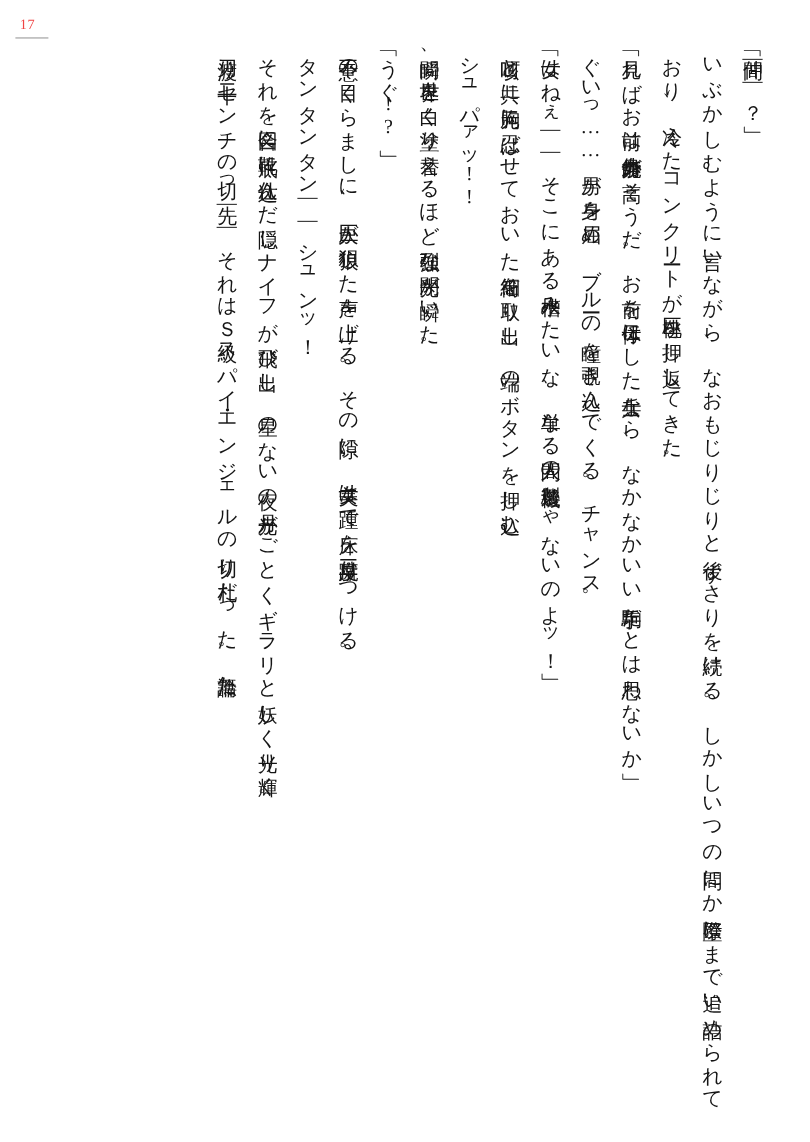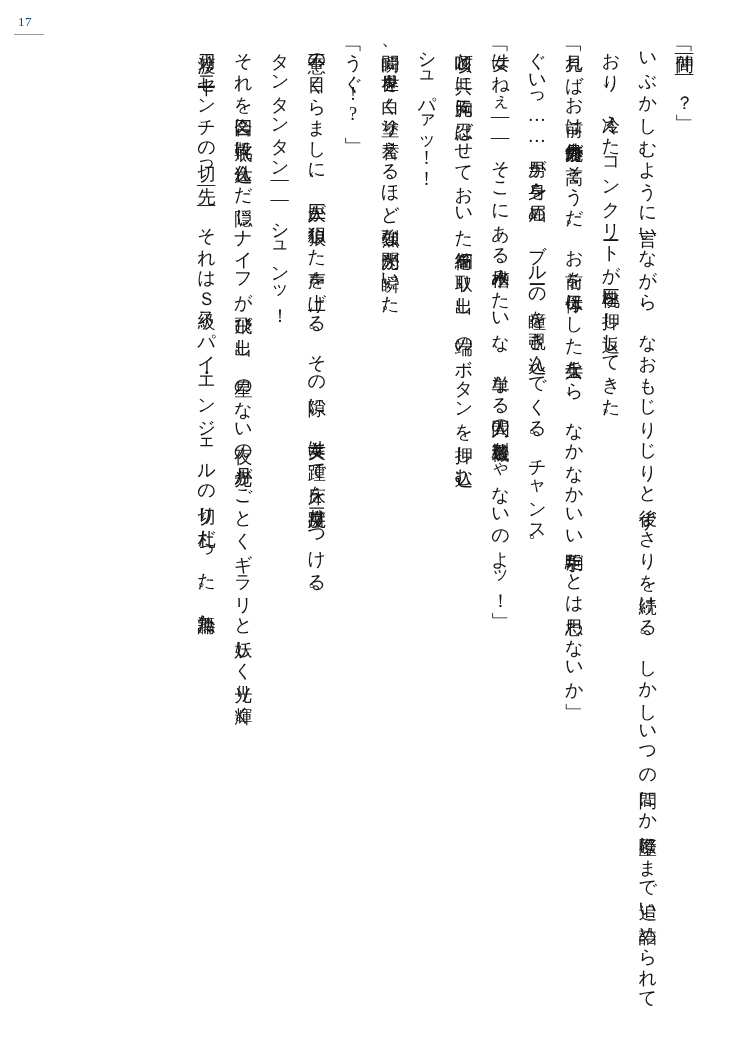--- a/index.html
+++ b/index.html
@@ -14,21 +14,21 @@
     background: #ffffff;
     overflow: hidden;
     font-family: "Liberation Serif", "DejaVu Serif", serif;
     color: #1a1a1a;
   }
   .page-number {
     position: absolute;
     top: 14px;
     left: 18px;
     font-size: 13px;
-    color: #0c4a6e;
+    color: #ef4444;
     letter-spacing: 0.5px;
     font-family: "Liberation Serif", serif;
   }
   .page-number-rule {
     position: absolute;
     top: 34px;
     left: 14px;
     width: 30px;
     height: 1px;
     background: #9a9a9a;

